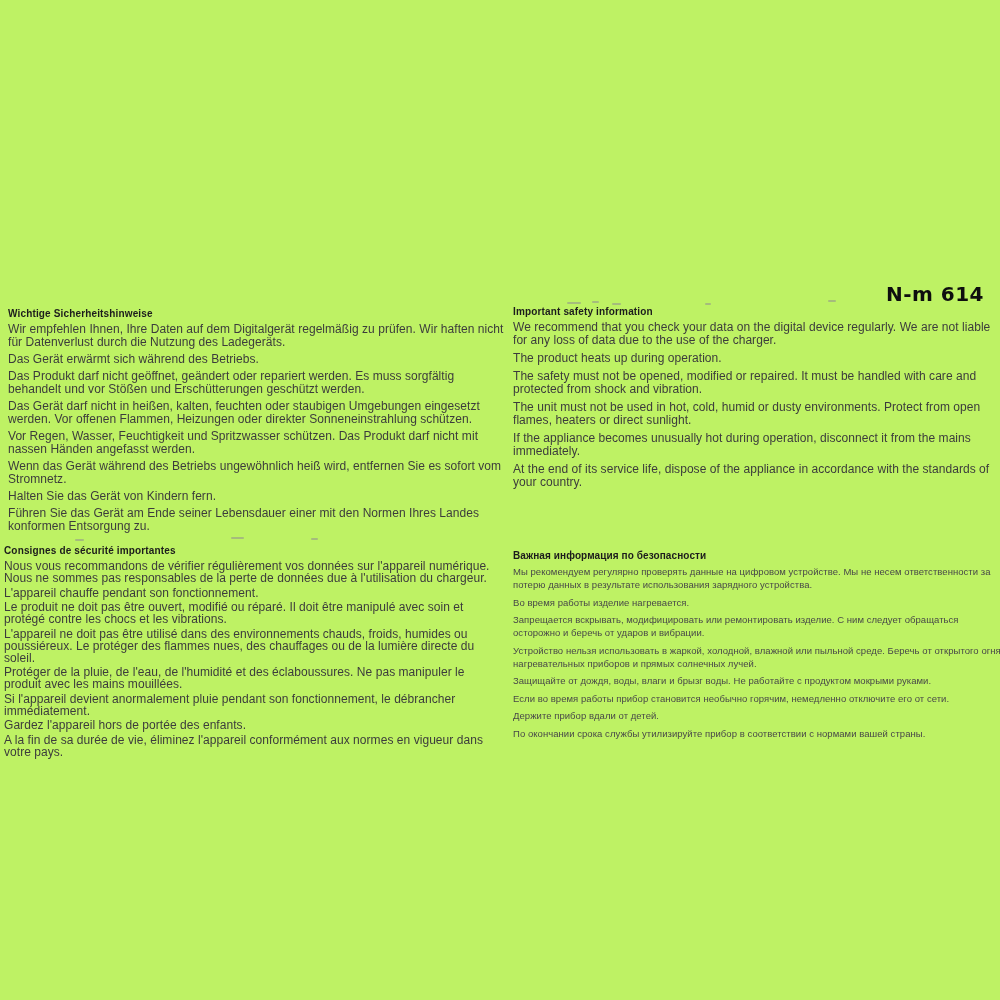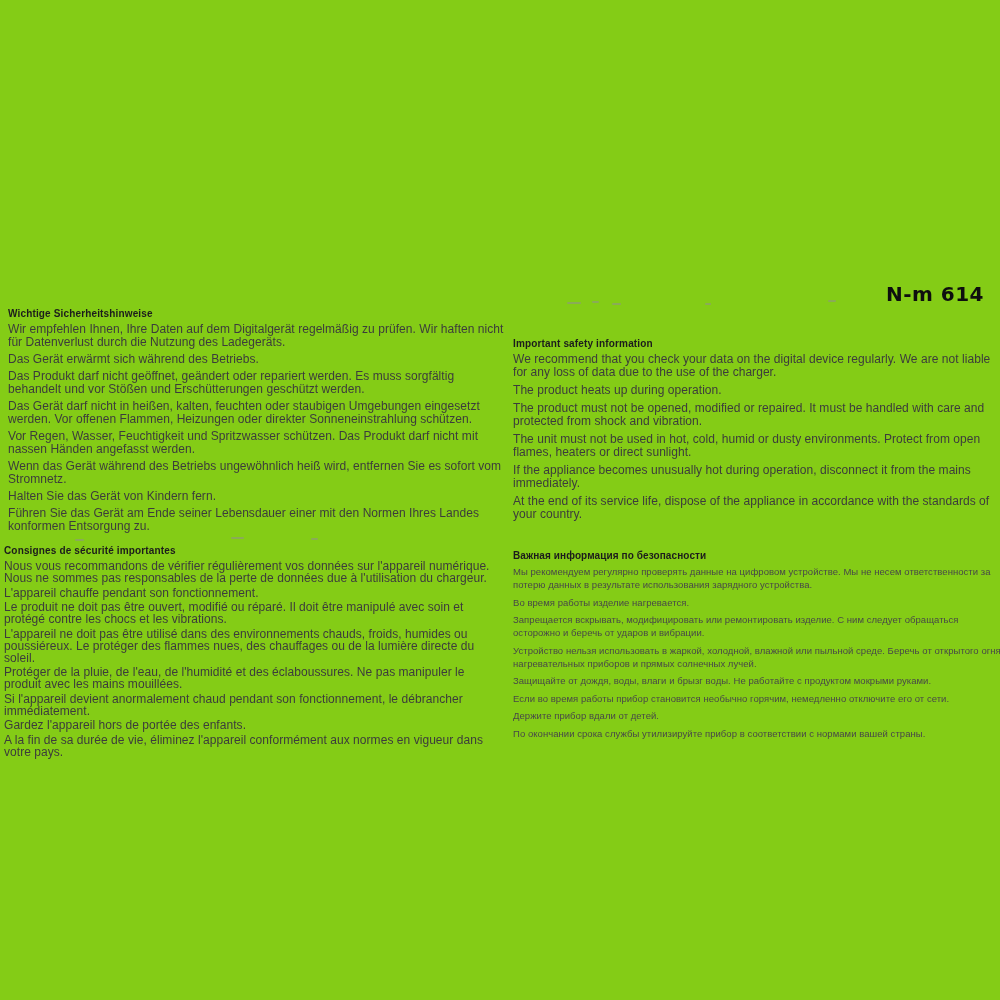--- a/index.html
+++ b/index.html
@@ -12,21 +12,21 @@
     height: 1000px;
     position: relative;
     overflow: hidden;
     font-family: "Liberation Sans", sans-serif;
     color: #3c3c3c;
     -webkit-font-smoothing: antialiased;
   }
   .page {
     position: absolute;
     inset: 0;
-    background: #84cc16;
+    background: #bef264;
     padding-left: 40px;
   }
   .model-label {
     position: absolute;
     top: 282px;
     right: 16px;
     font-family: "DejaVu Sans", sans-serif;
     font-weight: bold;
     font-size: 20px;
     color: #0e0e0e;
@@ -42,21 +42,21 @@
     margin: 0 0 4px 0;
     letter-spacing: 0.15px;
   }
   .section p {
     margin: 0 0 4px 0;
     font-size: 12px;
     line-height: 13px;
     letter-spacing: 0.05px;
   }
   .sec-de { left: 8px;   top: 308px; width: 496px; }
-  .sec-en { left: 513px; top: 306px; width: 488px; margin-top: 32px; }
+  .sec-en { left: 513px; top: 306px; width: 488px; }
   .sec-fr { left: 4px;   top: 545px; width: 498px; }
   .sec-ru { left: 513px; top: 550px; width: 492px; }
 
   .sec-en p { margin-bottom: 5px; }
   .sec-fr p { line-height: 12px; margin-bottom: 2.5px; }
   .sec-ru p { font-size: 9.5px; line-height: 13px; margin-bottom: 4.5px; color: #484848; }
   .sec-ru h2 { letter-spacing: 0.1px; }
 
   
   .artifact {
@@ -93,34 +93,34 @@
     <p>Vor Regen, Wasser, Feuchtigkeit und Spritzwasser schützen. Das Produkt darf nicht mit nassen Händen angefasst werden.</p>
     <p>Wenn das Gerät während des Betriebs ungewöhnlich heiß wird, entfernen Sie es sofort vom Stromnetz.</p>
     <p>Halten Sie das Gerät von Kindern fern.</p>
     <p>Führen Sie das Gerät am Ende seiner Lebensdauer einer mit den Normen Ihres Landes konformen Entsorgung zu.</p>
   </div>
 
   <div class="section sec-en">
     <h2>Important safety information</h2>
     <p>We recommend that you check your data on the digital device regularly. We are not liable for any loss of data due to the use of the charger.</p>
     <p>The product heats up during operation.</p>
-    <p>The product must not be opened, modified or repaired. It must be handled with care and protected from shock and vibration.</p>
+    <p>The safety must not be opened, modified or repaired. It must be handled with care and protected from shock and vibration.</p>
     <p>The unit must not be used in hot, cold, humid or dusty environments. Protect from open flames, heaters or direct sunlight.</p>
     <p>If the appliance becomes unusually hot during operation, disconnect it from the mains immediately.</p>
     <p>At the end of its service life, dispose of the appliance in accordance with the standards of your country.</p>
   </div>
 
   <div class="section sec-fr">
     <h2>Consignes de sécurité importantes</h2>
     <p>Nous vous recommandons de vérifier régulièrement vos données sur l'appareil numérique. Nous ne sommes pas responsables de la perte de données due à l'utilisation du chargeur.</p>
     <p>L'appareil chauffe pendant son fonctionnement.</p>
     <p>Le produit ne doit pas être ouvert, modifié ou réparé. Il doit être manipulé avec soin et protégé contre les chocs et les vibrations.</p>
     <p>L'appareil ne doit pas être utilisé dans des environnements chauds, froids, humides ou poussiéreux. Le protéger des flammes nues, des chauffages ou de la lumière directe du soleil.</p>
     <p>Protéger de la pluie, de l'eau, de l'humidité et des éclaboussures. Ne pas manipuler le produit avec les mains mouillées.</p>
-    <p>Si l'appareil devient anormalement chaud pendant son fonctionnement, le débrancher immédiatement.</p>
+    <p>Si l'appareil devient anormalement pluie pendant son fonctionnement, le débrancher immédiatement.</p>
     <p>Gardez l'appareil hors de portée des enfants.</p>
     <p>A la fin de sa durée de vie, éliminez l'appareil conformément aux normes en vigueur dans votre pays.</p>
   </div>
 
   <div class="section sec-ru">
     <h2>Важная информация по безопасности</h2>
     <p>Мы рекомендуем регулярно проверять данные на цифровом устройстве. Мы не несем ответственности за потерю данных в результате использования зарядного устройства.</p>
     <p>Во время работы изделие нагревается.</p>
     <p>Запрещается вскрывать, модифицировать или ремонтировать изделие. С ним следует обращаться осторожно и беречь от ударов и вибрации.</p>
     <p>Устройство нельзя использовать в жаркой, холодной, влажной или пыльной среде. Беречь от открытого огня, нагревательных приборов и прямых солнечных лучей.</p>

